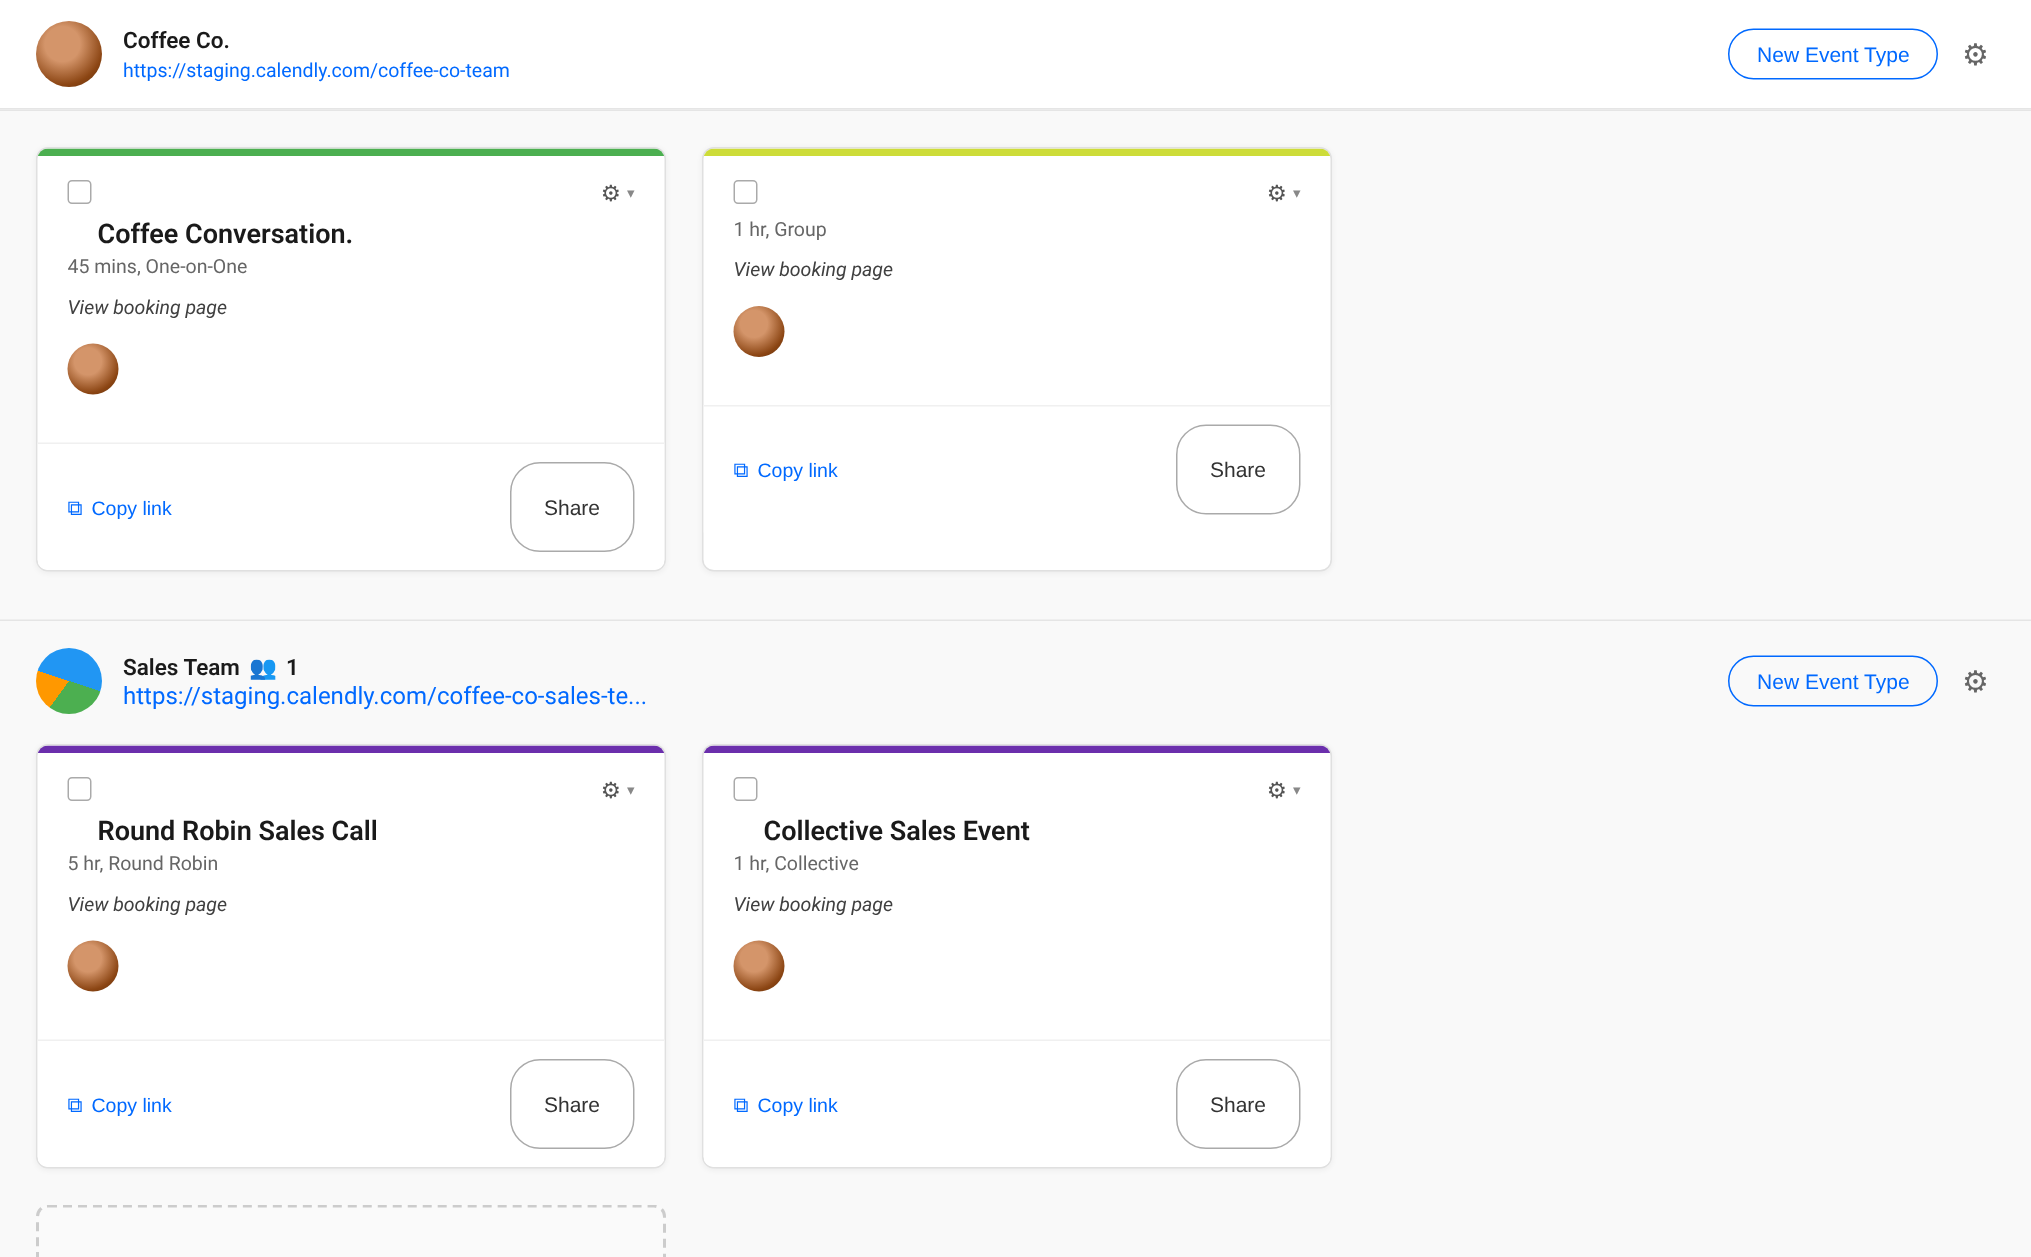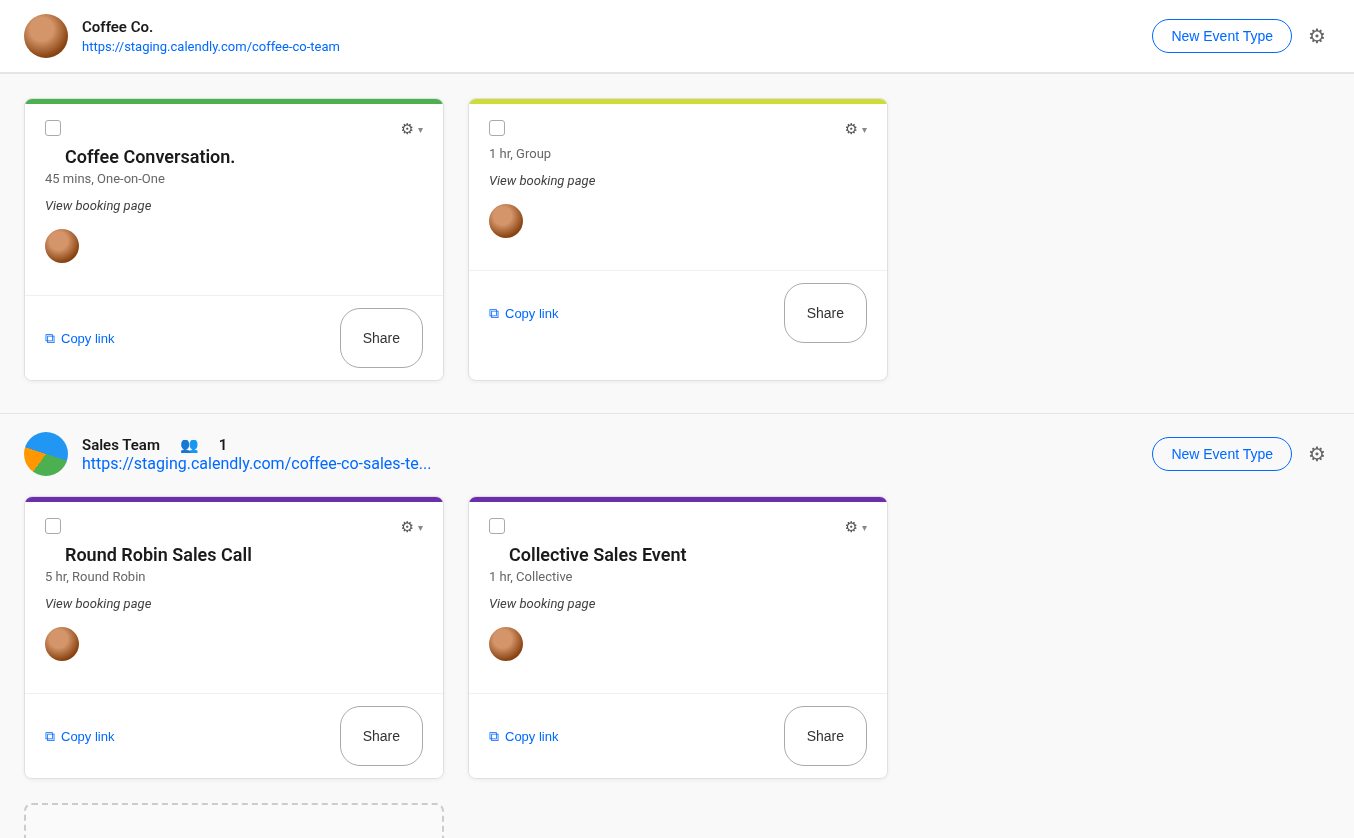--- a/index.html
+++ b/index.html
@@ -200,21 +200,21 @@
       display: flex;
       align-items: center;
       gap: 14px;
     }
     .team-info .team-name {
       font-size: 15px;
       font-weight: 600;
       color: #1a1a1a;
       display: flex;
       align-items: center;
-      gap: 20px;
+      gap: 6px;
     }
     .team-info .team-url {
       font-size: 16px;
       color: #0069ff;
       text-decoration: none;
     }
     .section-header-right {
       display: flex;
       align-items: center;
       gap: 12px;

